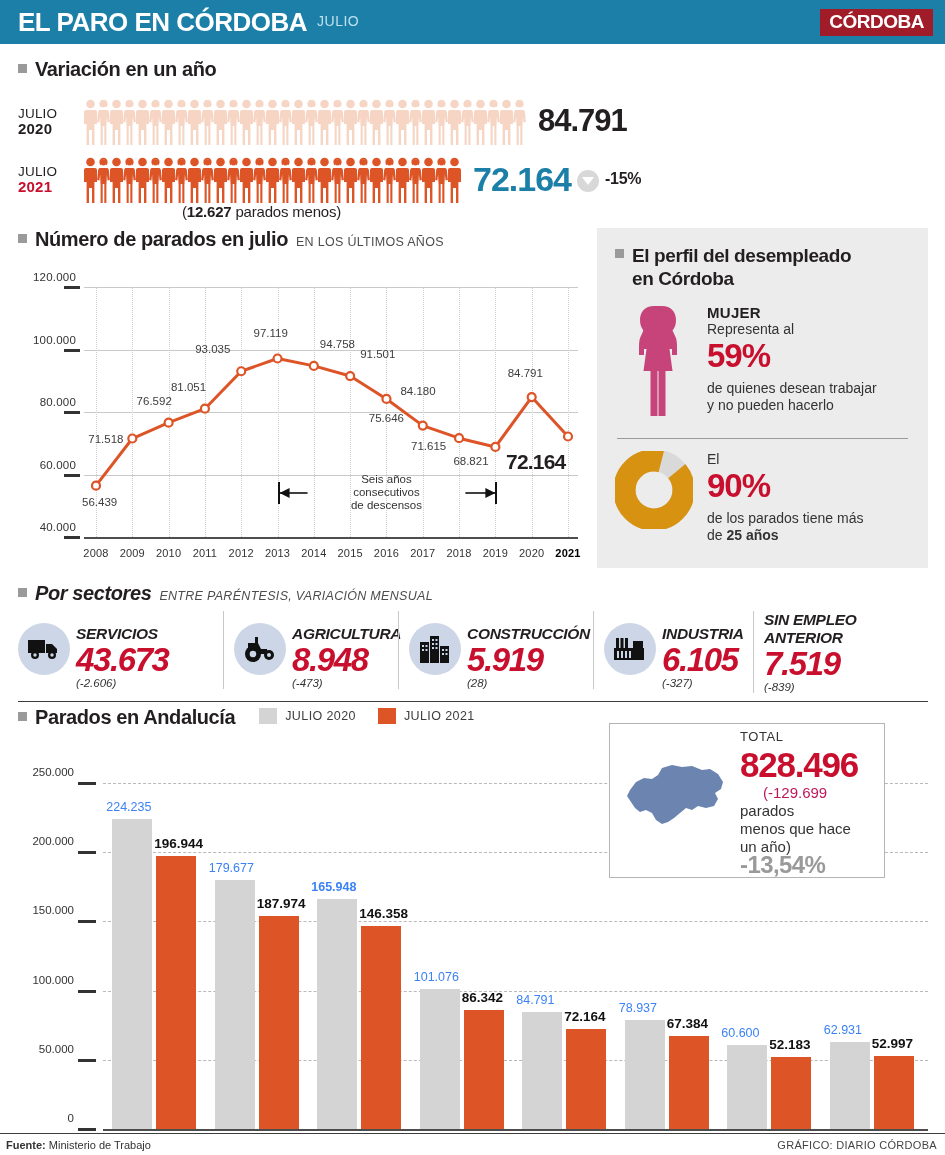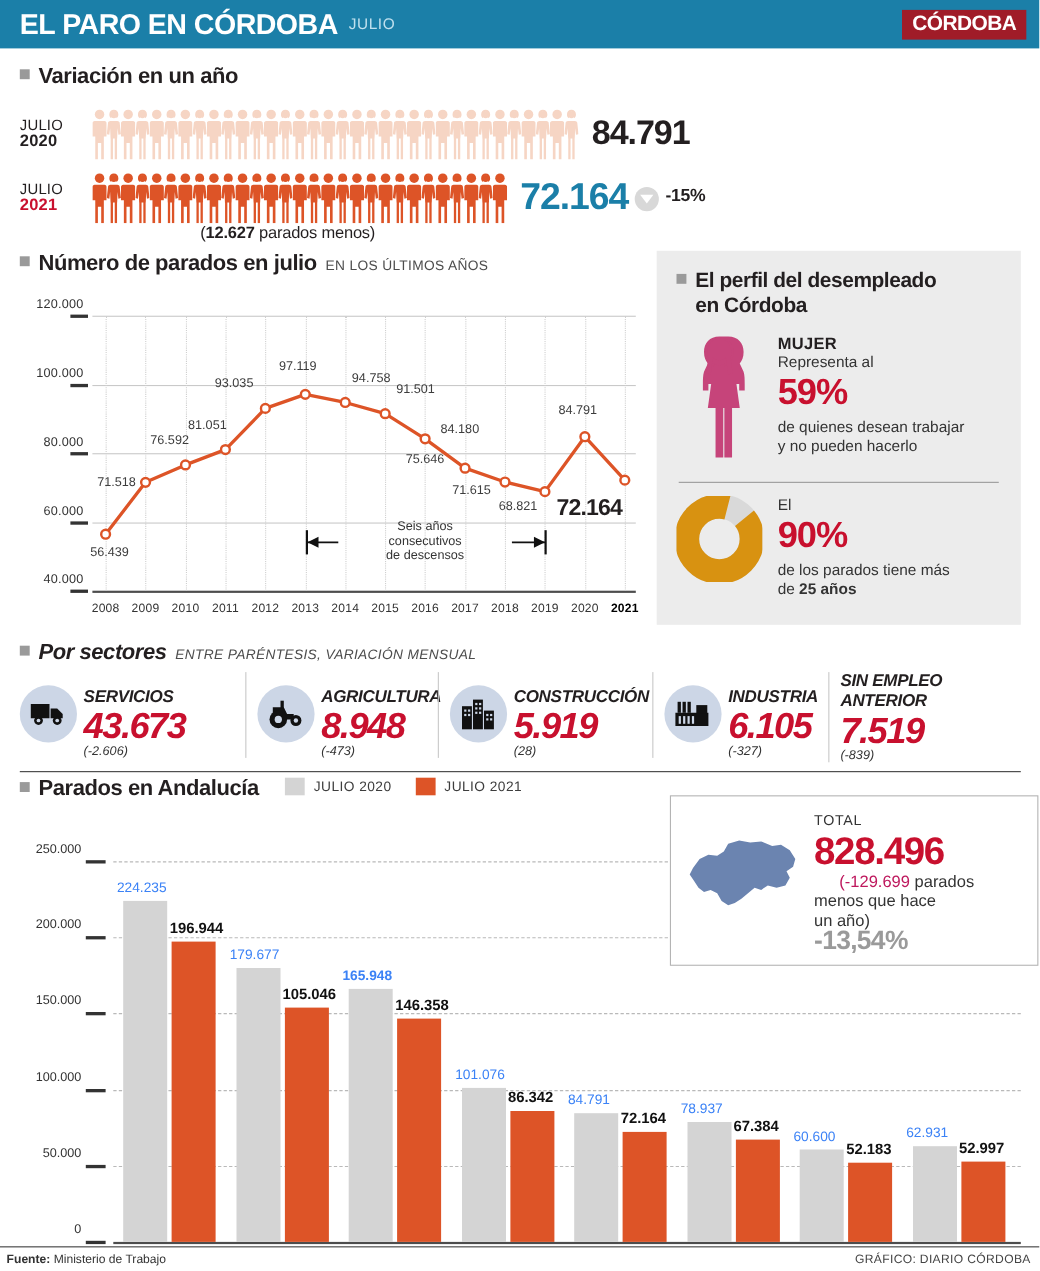--- a/index.html
+++ b/index.html
@@ -132,21 +132,21 @@
   .bar { position:absolute; bottom:0; }
   .bar.g { background:#d4d4d4; }
   .bar.o { background:#dd5427; }
   .bar-lab { position:absolute; font-size:12.5px; white-space:nowrap; color:#3b82f6;}
   .bar-lab.b { font-weight:bold; color:#111; font-size:13.5px; }
   .bc-cat { position:absolute; font-size:12.5px; color:#333; text-align:center; letter-spacing:0.3px;}
   .bc-cat.on { font-weight:bold; color:#000; }
 
   
   .totalbox {
-    position:absolute; left:609px; top:723px; width:335px; height:155px;
+    position:absolute; left:609px; top:723px; width:276px; height:155px;
     background:#fff; border:1px solid #b4b4b4;
     display:flex; align-items:center; gap:10px; padding:10px 12px;
   }
   .tb-txt { font-size:15px; line-height:18px; color:#333; }
   .tb-total { font-size:13px; letter-spacing:0.6px; color:#333; }
   .tb-num { font-size:35px; font-weight:bold; color:#c8102e; line-height:38px; letter-spacing:-1.2px; }
   .tb-par b { font-weight:normal; color:#be185d;margin-left:23px; }
   .tb-pct { font-size:24px; font-weight:bold; color:#9a9a9a; letter-spacing:-0.6px; }
 
   
@@ -765,21 +765,21 @@
       <div class="bc-ytick" style="left:60px; top:43px;"></div>
       <div class="bc-grid" style="top:44px;"></div>
       <div class="bar g" style="left:94.25px; bottom:10px; width:40px; height:310.34123999999997px;"></div>
       <div class="bar o" style="left:138.25px; bottom:10px; width:40px; height:272.570496px;"></div>
       <div class="bar-lab" style="left:88.25px; top:60.65876000000003px;">224.235</div>
       <div class="bar-lab b" style="left:136.25px; top:97.42950400000001px;">196.944</div>
       <div class="bc-cat" style="left:81.25px; width:110px; top:402px;">SEVILLA</div>
       <div class="bar g" style="left:196.75px; bottom:10px; width:40px; height:248.672968px;"></div>
       <div class="bar o" style="left:240.75px; bottom:10px; width:40px; height:213.30761600000002px;"></div>
       <div class="bar-lab" style="left:190.75px; top:122.327032px;">179.677</div>
-      <div class="bar-lab b" style="left:238.75px; top:156.69238399999998px;">105.046</div>
+      <div class="bar-lab b" style="left:238.75px; top:156.69238399999998px;">187.974</div>
       <div class="bc-cat" style="left:183.75px; width:110px; top:402px;">MÁLAGA</div>
       <div class="bar g" style="left:299.25px; bottom:10px; width:40px; height:229.67203200000003px;"></div>
       <div class="bar o" style="left:343.25px; bottom:10px; width:40px; height:202.55947199999997px;"></div>
       <div class="bar-lab" style="left:293.25px; top:141.32796799999997px;font-weight:bold;">165.948</div>
       <div class="bar-lab b" style="left:341.25px; top:167.44052800000003px;">146.358</div>
       <div class="bc-cat" style="left:286.25px; width:110px; top:402px;">CÁDIZ</div>
       <div class="bar g" style="left:401.75px; bottom:10px; width:40px; height:139.889184px;"></div>
       <div class="bar o" style="left:445.75px; bottom:10px; width:40px; height:119.49732799999998px;"></div>
       <div class="bar-lab" style="left:395.75px; top:231.110816px;">101.076</div>
       <div class="bar-lab b" style="left:443.75px; top:250.50267200000002px;">86.342</div>

